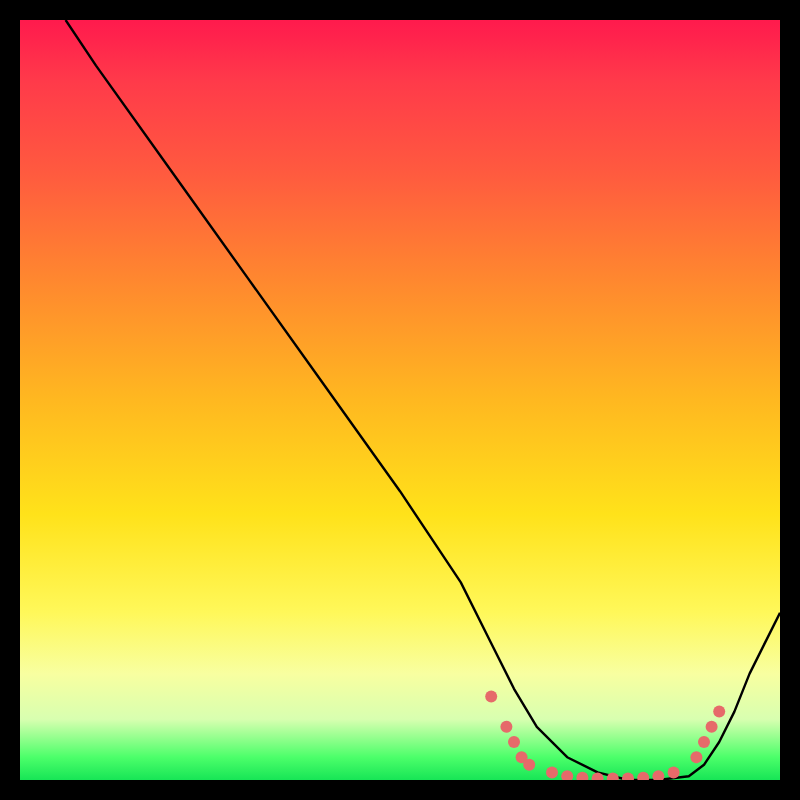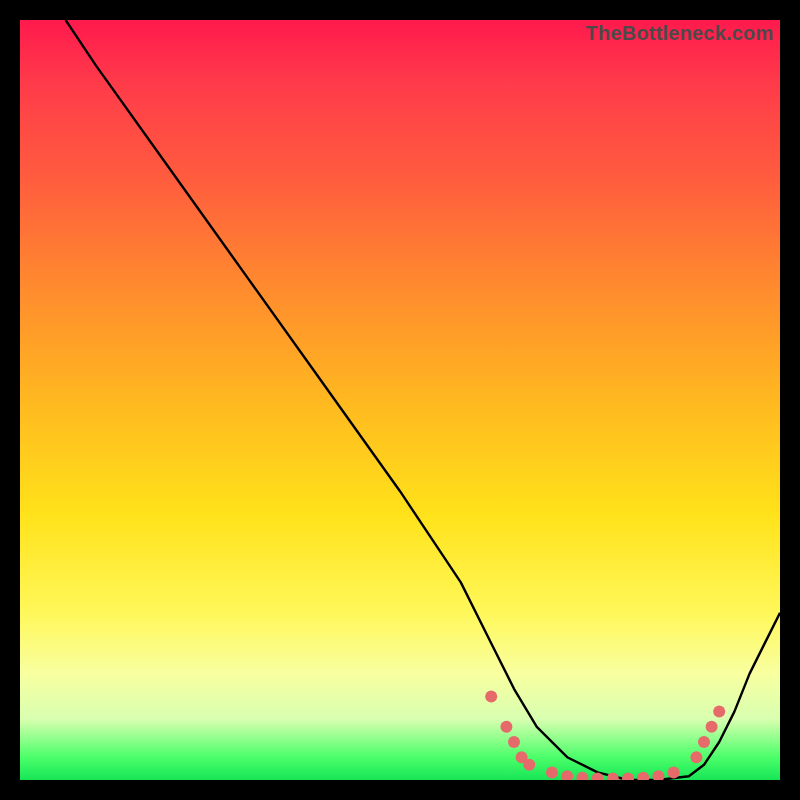--- a/index.html
+++ b/index.html
@@ -90,14 +90,13 @@
           <circle cx="623.2" cy="757.7" r="6" fill="#e66a6a"></circle>
           <circle cx="638.4" cy="756.2" r="6" fill="#e66a6a"></circle>
           <circle cx="653.6" cy="752.4" r="6" fill="#e66a6a"></circle>
           <circle cx="676.4" cy="737.2" r="6" fill="#e66a6a"></circle>
           <circle cx="684.0" cy="722.0" r="6" fill="#e66a6a"></circle>
           <circle cx="691.6" cy="706.8" r="6" fill="#e66a6a"></circle>
           <circle cx="699.2" cy="691.6" r="6" fill="#e66a6a"></circle>
         </g>
     </svg>
   </div>
-  <div class="watermark">TheBottleneck.com</div>
 </div>
 
 </body></html>

